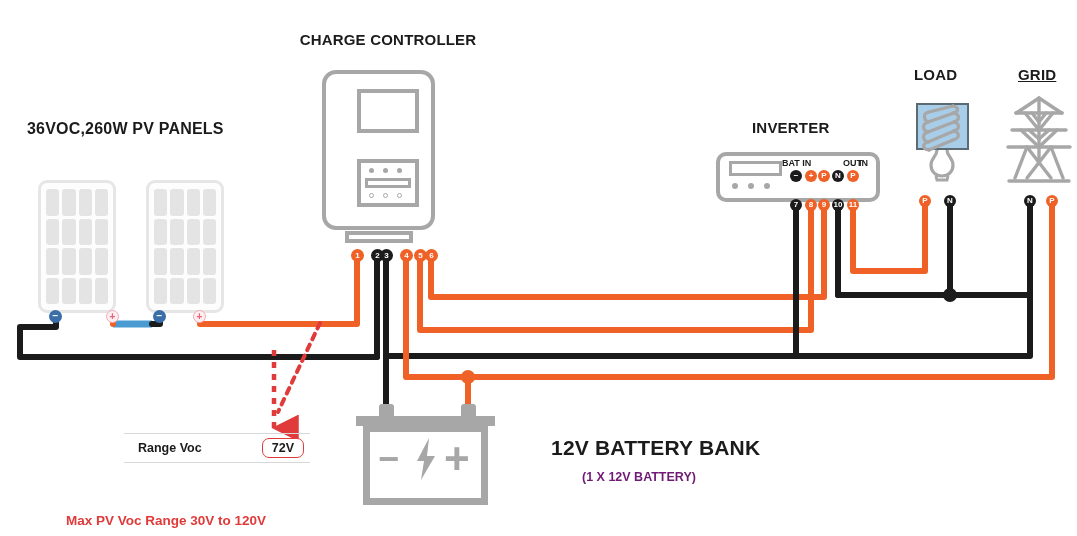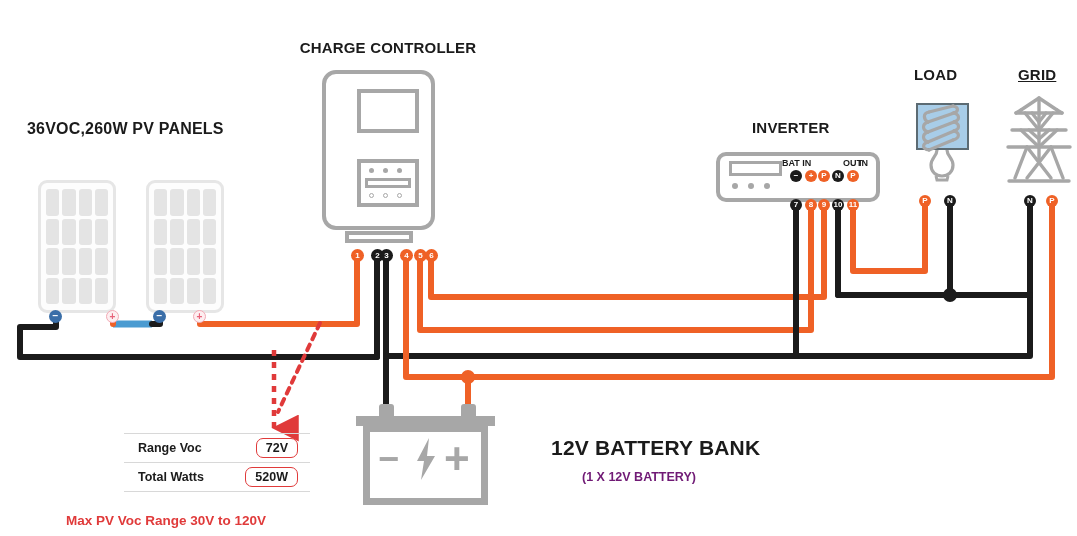--- a/index.html
+++ b/index.html
@@ -193,21 +193,21 @@
     padding-left: 14px;
   }
   .spec-val {
     font-size: 12.5px;
     font-weight: bold;
     color: #1b1b1b;
     border: 1.5px solid #e03a3a;
     border-radius: 7px;
     padding: 2px 9px;
     background: #fff;
-    margin-right: 12px;
+    margin-right: 6px;
   }
   .note-red {
     position: absolute;
     color: #e03a3a;
     font-size: 13.5px;
     font-weight: bold;
     font-family: "Liberation Sans", sans-serif;
     white-space: nowrap;
   }
   .sub-note {
@@ -283,21 +283,21 @@
     <path d="M377,250 L377,264" stroke="#1b1b1b" stroke-width="5" fill="none"></path>
     <path d="M386,250 L386,264" stroke="#1b1b1b" stroke-width="5" fill="none"></path>
     <path d="M406,250 L406,264" stroke="#ef6126" stroke-width="5" fill="none"></path>
     <path d="M420,250 L420,264" stroke="#ef6126" stroke-width="5" fill="none"></path>
     <path d="M431,250 L431,264" stroke="#ef6126" stroke-width="5" fill="none"></path>
 
     <path d="M320,323 L278,412" stroke="#e03a3a" stroke-width="4" fill="none" stroke-dasharray="6,6" stroke-linecap="round"></path>
     <path d="M274,350 L274,428" stroke="#e03a3a" stroke-width="4.5" fill="none" stroke-dasharray="6,6" stroke-linecap="butt" marker-end="url(#redarrow)"></path>
   </svg>
 
-  <div class="lbl title-md center" style="left:268px; top:31px; width:240px;margin-top:8px;">CHARGE CONTROLLER</div>
+  <div class="lbl title-md center" style="left:268px; top:31px; width:240px;">CHARGE CONTROLLER</div>
 
   <div class="cc-body" style="left:322px; top:70px; width:113px; height:160px;"></div>
   <div class="cc-screen" style="left:357px; top:89px; width:62px; height:44px;"></div>
   <div class="cc-keypad" style="left:357px; top:159px; width:62px; height:48px;"></div>
   <div class="dot-f" style="left:369px; top:168px;"></div>
   <div class="dot-f" style="left:383px; top:168px;"></div>
   <div class="dot-f" style="left:397px; top:168px;"></div>
   <div class="cc-bar" style="left:365px; top:178px; width:46px; height:10px;"></div>
   <div class="dot-o" style="left:369px; top:193px;"></div>
   <div class="dot-o" style="left:383px; top:193px;"></div>
@@ -440,21 +440,17 @@
   <div class="bat-sym" style="left:444px; top:437px; font-size:44px; line-height:44px;">+</div>
 
   <div class="lbl" style="left:551px; top:436px; font-size:21px;">12V BATTERY BANK</div>
   <div class="sub-note" style="left:582px; top:470px;">(1 X 12V  BATTERY)</div>
 
   <div class="spec-table" style="left:124px; top:433px;">
     <div class="spec-row">
       <div class="spec-key">Range Voc</div>
       <div class="spec-val">72V</div>
     </div>
-    <div class="spec-row">
-      <div class="spec-key">Total Watts</div>
-      <div class="spec-val">520W</div>
-    </div>
   </div>
 
   <div class="note-red" style="left:66px; top:513px;">Max PV Voc Range 30V to 120V</div>
 
 </div>
 
 </body></html>

